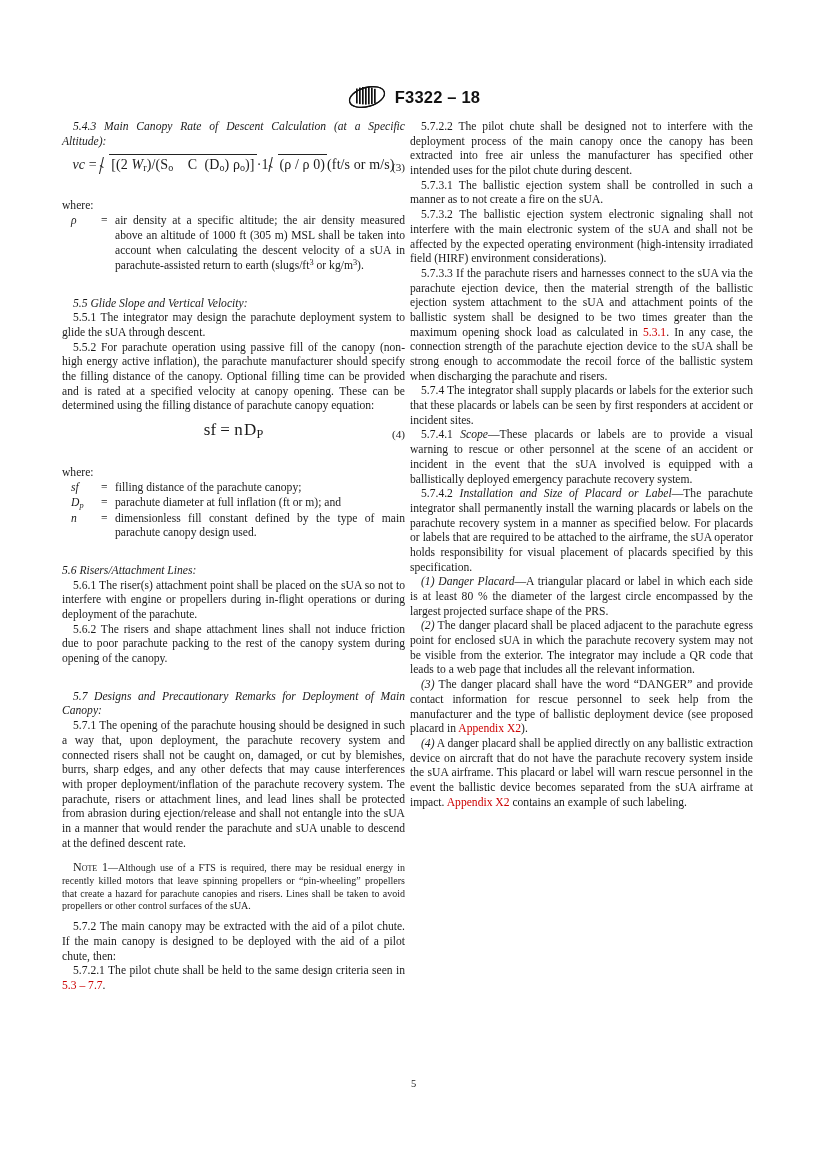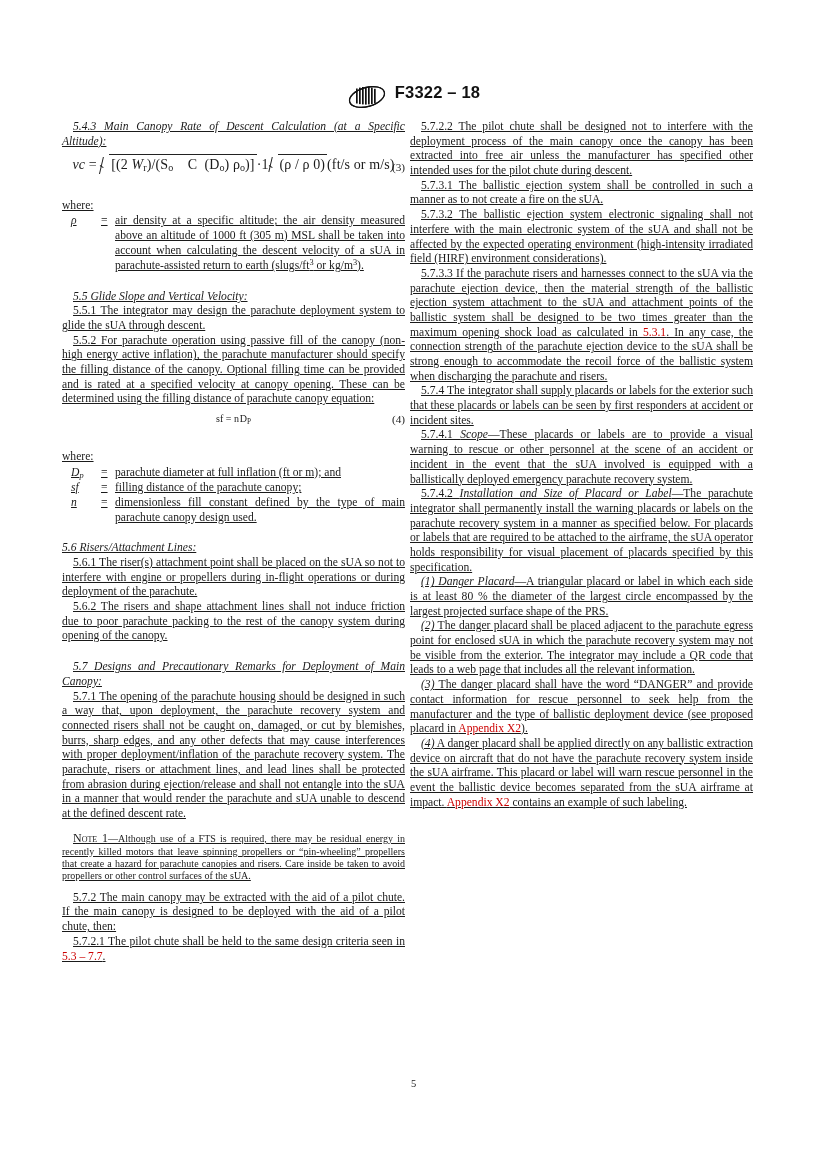--- a/index.html
+++ b/index.html
@@ -25,21 +25,21 @@
 
   
   .header {
     position: absolute;
     left: 0;
     top: 84px;
     width: 827px;
     text-align: center;
     display: flex;
     justify-content: center;
-    align-items: flex-start;
+    align-items: center;
     gap: 8px;
   }
   .astm-logo {
     display: inline-block;
     width: 40px;
     height: 26px;
     position: relative;
     vertical-align: middle;
   }
   .astm-logo svg { display:block; }
@@ -53,37 +53,36 @@
   }
 
   
   .columns {
     position: absolute;
     left: 62px;
     top: 120px;
     width: 705px;
     display: flex;
     gap: 5px;
-    text-decoration: underline;
   }
   .col {
     width: 343px;
     font-size: 11.6px;
     line-height: 1.268;
     text-align: justify;
     text-justify: inter-word;
     hyphens: none;
   }
 
   p {
     margin: 0;
     text-indent: 11px;
   }
   p.noindent { text-indent: 0; }
-  p.gap { margin-top: 16px; }
+  p.gap { margin-top: 23px; }
 
   .ital { font-style: italic; }
   .lnk { color: #cc0000; margin-top: 28px; }
 
   
   .where {
     text-indent: 0;
     margin-top: 23px;
   }
   .deflist {
@@ -114,21 +113,21 @@
 
   
   .eqwrap {
     position: relative;
     text-indent: 0;
     text-align: center;
     margin: 5px 0 3px 0;
   }
   .eqbody {
     display: inline-block;
-    font-size: 10px;
+    font-size: 17px;
   }
   .eqnum {
     position: absolute;
     right: 0;
     bottom: 1px;
     font-size: 11.2px;
   }
   .eq3 { font-size: 14px; letter-spacing: 0.1px; }
   .radical {
     display: inline-block;
@@ -243,44 +242,44 @@
 
       <div class="eqwrap">
         <span class="eqbody">sf&nbsp;=&nbsp;n D<sub>P</sub></span>
         <span class="eqnum">(4)</span>
       </div>
 
       <p class="where">where:</p>
 
       <div class="deflist">
         <div class="defrow">
+          <span class="defsym"><span class="ital">sf</span></span>
+          <span class="defeq">=</span>
+          <span class="defdesc">filling distance of the parachute canopy;</span>
+        </div>
+        <div class="defrow">
           <span class="defsym"><span class="ital">D<sub>p</sub></span></span>
           <span class="defeq">=</span>
           <span class="defdesc">parachute diameter at full inflation (ft or m); and</span>
-        </div>
-        <div class="defrow">
-          <span class="defsym"><span class="ital">sf</span></span>
-          <span class="defeq">=</span>
-          <span class="defdesc">filling distance of the parachute canopy;</span>
         </div>
         <div class="defrow">
           <span class="defsym"><span class="ital">n</span></span>
           <span class="defeq">=</span>
           <span class="defdesc">dimensionless fill constant defined by the type of main parachute canopy design used.</span>
         </div>
       </div>
 
       <p class="ital noindent gap">5.6 Risers/Attachment Lines:</p>
       <p>5.6.1 The riser(s) attachment point shall be placed on the sUA so not to interfere with engine or propellers during in-flight operations or during deployment of the parachute.</p>
       <p>5.6.2 The risers and shape attachment lines shall not induce friction due to poor parachute packing to the rest of the canopy system during opening of the canopy.</p>
 
       <p class="ital gap">5.7 Designs and Precautionary Remarks for Deployment of Main Canopy:</p>
       <p>5.7.1 The opening of the parachute housing should be designed in such a way that, upon deployment, the parachute recovery system and connected risers shall not be caught on, damaged, or cut by blemishes, burrs, sharp edges, and any other defects that may cause interferences with proper deployment/inflation of the parachute recovery system. The parachute, risers or attachment lines, and lead lines shall be protected from abrasion during ejection/release and shall not entangle into the sUA in a manner that would render the parachute and sUA unable to descend at the defined descent rate.</p>
 
-      <p class="note"><span class="note-label">Note 1</span><span>—Although use of a FTS is required, there may be residual energy in recently killed motors that leave spinning propellers or “pin-wheeling” propellers that create a hazard for parachute canopies and risers. Care inside be taken to avoid propellers or other control surfaces of the sUA.</span></p>
+      <p class="note"><span class="note-label">Note 1</span><span>—Although use of a FTS is required, there may be residual energy in recently killed motors that leave spinning propellers or “pin-wheeling” propellers that create a hazard for parachute canopies and risers. Lines shall be taken to avoid propellers or other control surfaces of the sUA.</span></p>
 
       <p>5.7.2 The main canopy may be extracted with the aid of a pilot chute. If the main canopy is designed to be deployed with the aid of a pilot chute, then:</p>
       <p><span>5.7.2.1 The pilot chute shall be held to the same design criteria seen in </span><span class="lnk">5.3 – 7.7</span><span>.</span></p>
 
     </div>
 
     <div class="col">
 
       <p>5.7.2.2 The pilot chute shall be designed not to interfere with the deployment process of the main canopy once the canopy has been extracted into free air unless the manufacturer has specified other intended uses for the pilot chute during descent.</p>
       <p>5.7.3.1 The ballistic ejection system shall be controlled in such a manner as to not create a fire on the sUA.</p>

